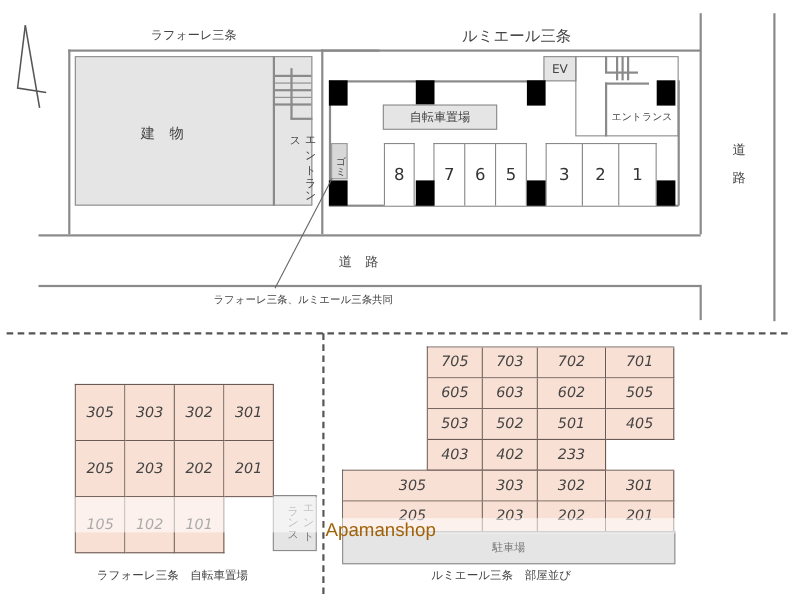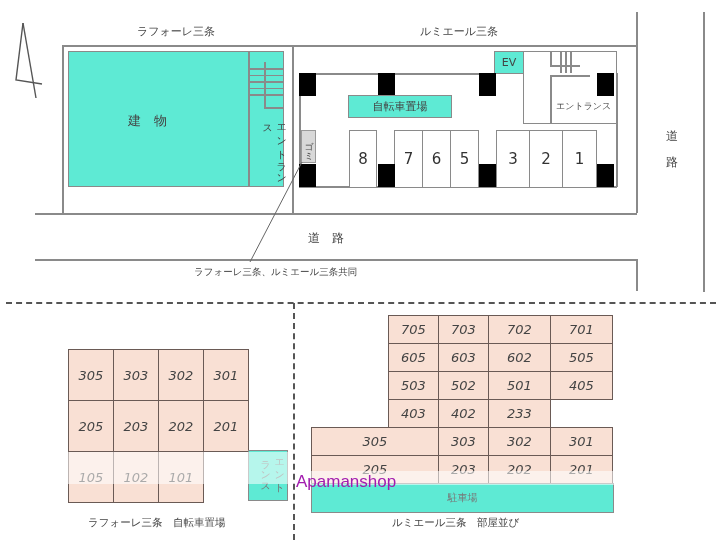--- a/index.html
+++ b/index.html
@@ -1,20 +1,20 @@
 <!DOCTYPE html>
 <html><head>
 <meta charset="utf-8">
 <style>
   * { box-sizing: border-box; margin: 0; padding: 0; }
   html, body { width: 720px; height: 540px; background: #ffffff; overflow: hidden; }
   body { position: relative; font-family: "DejaVu Sans", "Liberation Sans", sans-serif; color: #444; }
   .abs { position: absolute; }
   .line { position: absolute; background: #8a8a8a; }
-  .box { position: absolute; border: 1.5px solid #8a8a8a; background: #5eead4; }
+  .box { position: absolute; border: 1.5px solid #8a8a8a; background: #e5e5e5; }
   .lbl { position: absolute; font-size: 11px; color: #444; white-space: nowrap; }
   .pillar { position: absolute; background: #000; }
   .space { position: absolute; border: 1.5px solid #8a8a8a; border-bottom: none; background: #fff;
            display: flex; align-items: center; justify-content: center; font-size: 15px; color: #333; }
   .vtext { writing-mode: vertical-rl; text-orientation: upright; font-size: 10px; color: #444; letter-spacing: 1px; }
   .dash-h { position: absolute; height: 0; border-top: 2px dashed #555; }
   .dash-v { position: absolute; width: 0; border-left: 2px dashed #555; }
   .grid { position: absolute; display: grid; border-top: 1px solid #6a5a55; border-left: 1px solid #6a5a55; font-style: italic; }
   .cell { background: #f9e0d4; border-right: 1px solid #6a5a55; border-bottom: 1px solid #6a5a55;
           display: flex; align-items: center; justify-content: center; font-size: 13px; color: #444; }
@@ -26,21 +26,21 @@
 <body>
 
 <div>
 
   <svg class="abs" style="left:12px;top:20px;" width="34" height="82">
     <polyline points="11,3 4,60 30,64" fill="none" stroke="#555" stroke-width="1.4"></polyline>
     <line x1="11" y1="3" x2="24" y2="78" stroke="#555" stroke-width="1.4"></line>
   </svg>
 
   <div class="lbl" style="left:137px;top:24px;font-size:11px;">ラフォーレ三条</div>
-  <div class="lbl" style="left:420px;top:24px;font-size:11px;">ルミエール三条</div>
+  <div class="lbl" style="left:420px;top:24px;font-size:14px;">ルミエール三条</div>
 
   <div class="line" style="left:62px;top:45px;width:1.5px;height:168px;"></div>
   <div class="line" style="left:62px;top:45px;width:283px;height:1.5px;"></div>
   <div class="line" style="left:292px;top:45px;width:1.5px;height:168px;"></div>
   <div class="line" style="left:292px;top:45px;width:345px;height:1.5px;"></div>
   <div class="line" style="left:636px;top:12px;width:1.5px;height:201px;"></div>
 
   <div class="line" style="left:35px;top:213px;width:602px;height:1.5px;"></div>
   <div class="line" style="left:35px;top:259px;width:602px;height:1.5px;"></div>
   <div class="line" style="left:636px;top:259px;width:1.5px;height:32px;"></div>
@@ -165,13 +165,13 @@
     <div class="cell">202</div>
     <div class="cell">201</div>
   </div>
 
   <div class="box" style="left:311px;top:483px;width:303px;height:30px;display:flex;align-items:center;justify-content:center;font-size:10px;color:#777;">駐車場</div>
 
   <div class="fade" style="left:311px;top:471px;width:303px;height:14px;"></div>
   <div class="lbl" style="left:392px;top:516px;font-size:10.5px;">ルミエール三条　部屋並び</div>
 </div>
 
-<div class="lbl" style="left:296px;top:472px;font-size:17px;color:#a21caf;font-family:'Liberation Sans',sans-serif;">Apamanshop</div>
+<div class="lbl" style="left:296px;top:472px;font-size:17px;color:#a16207;font-family:'Liberation Sans',sans-serif;">Apamanshop</div>
 
 </body></html>

